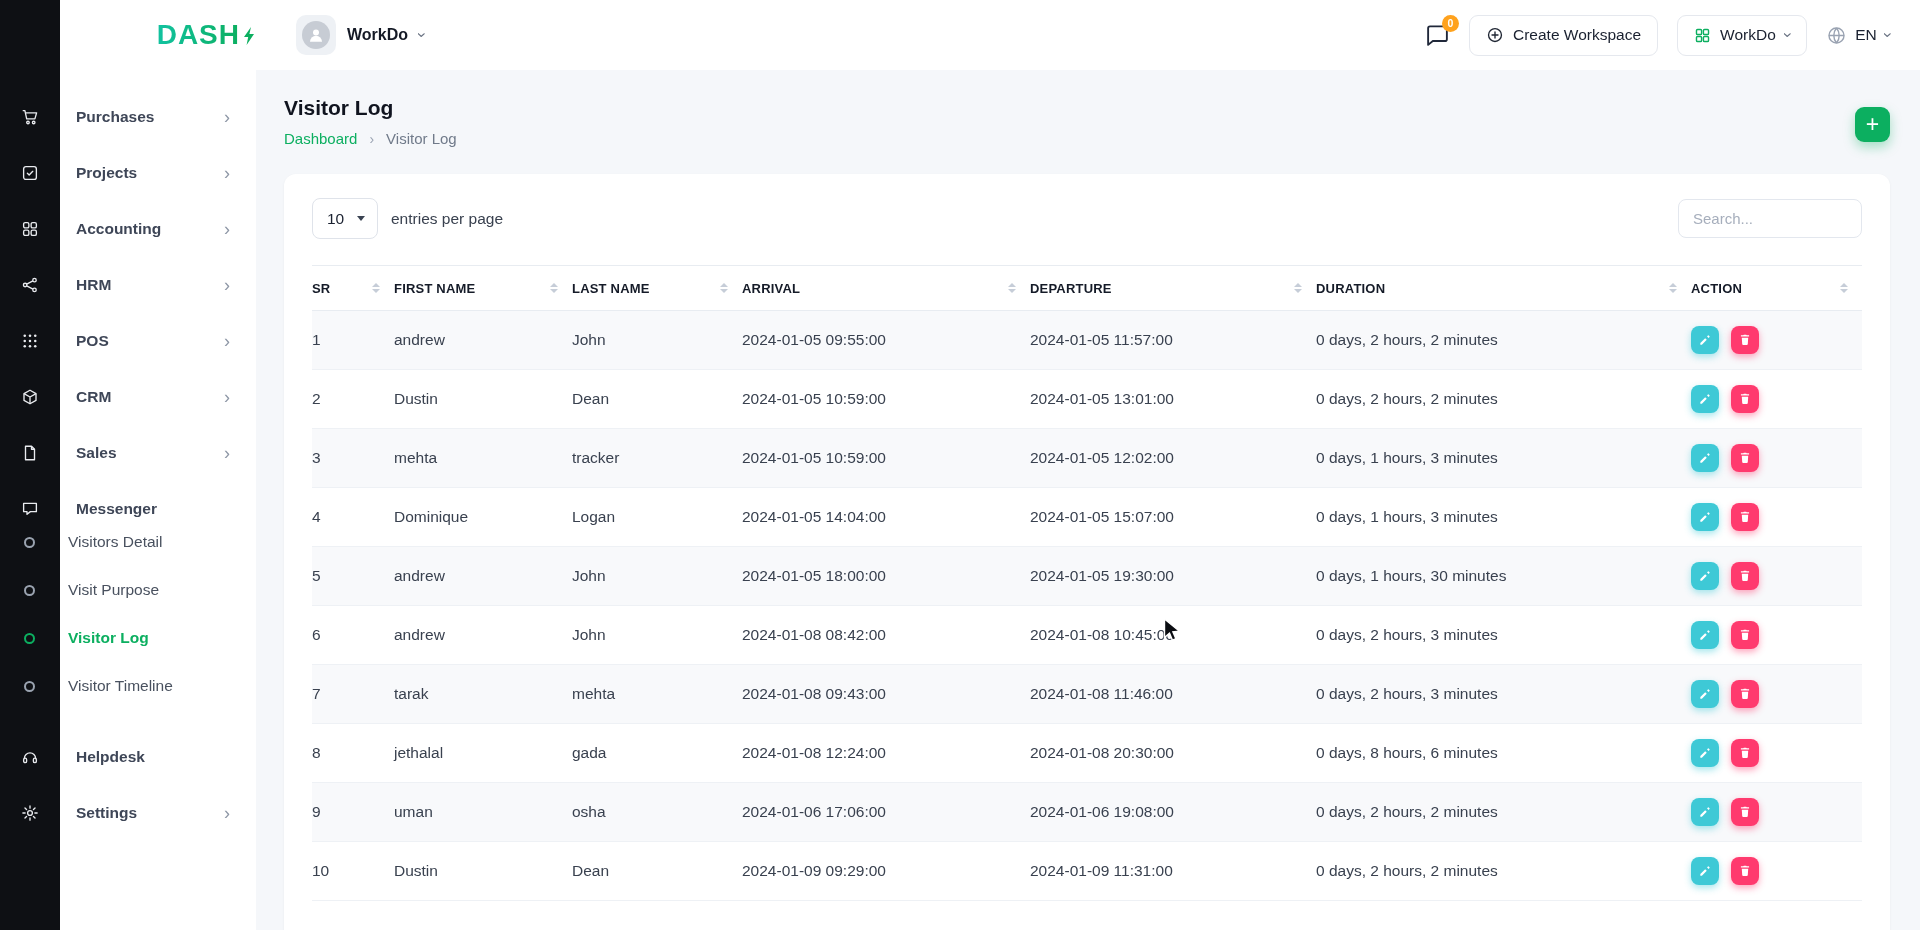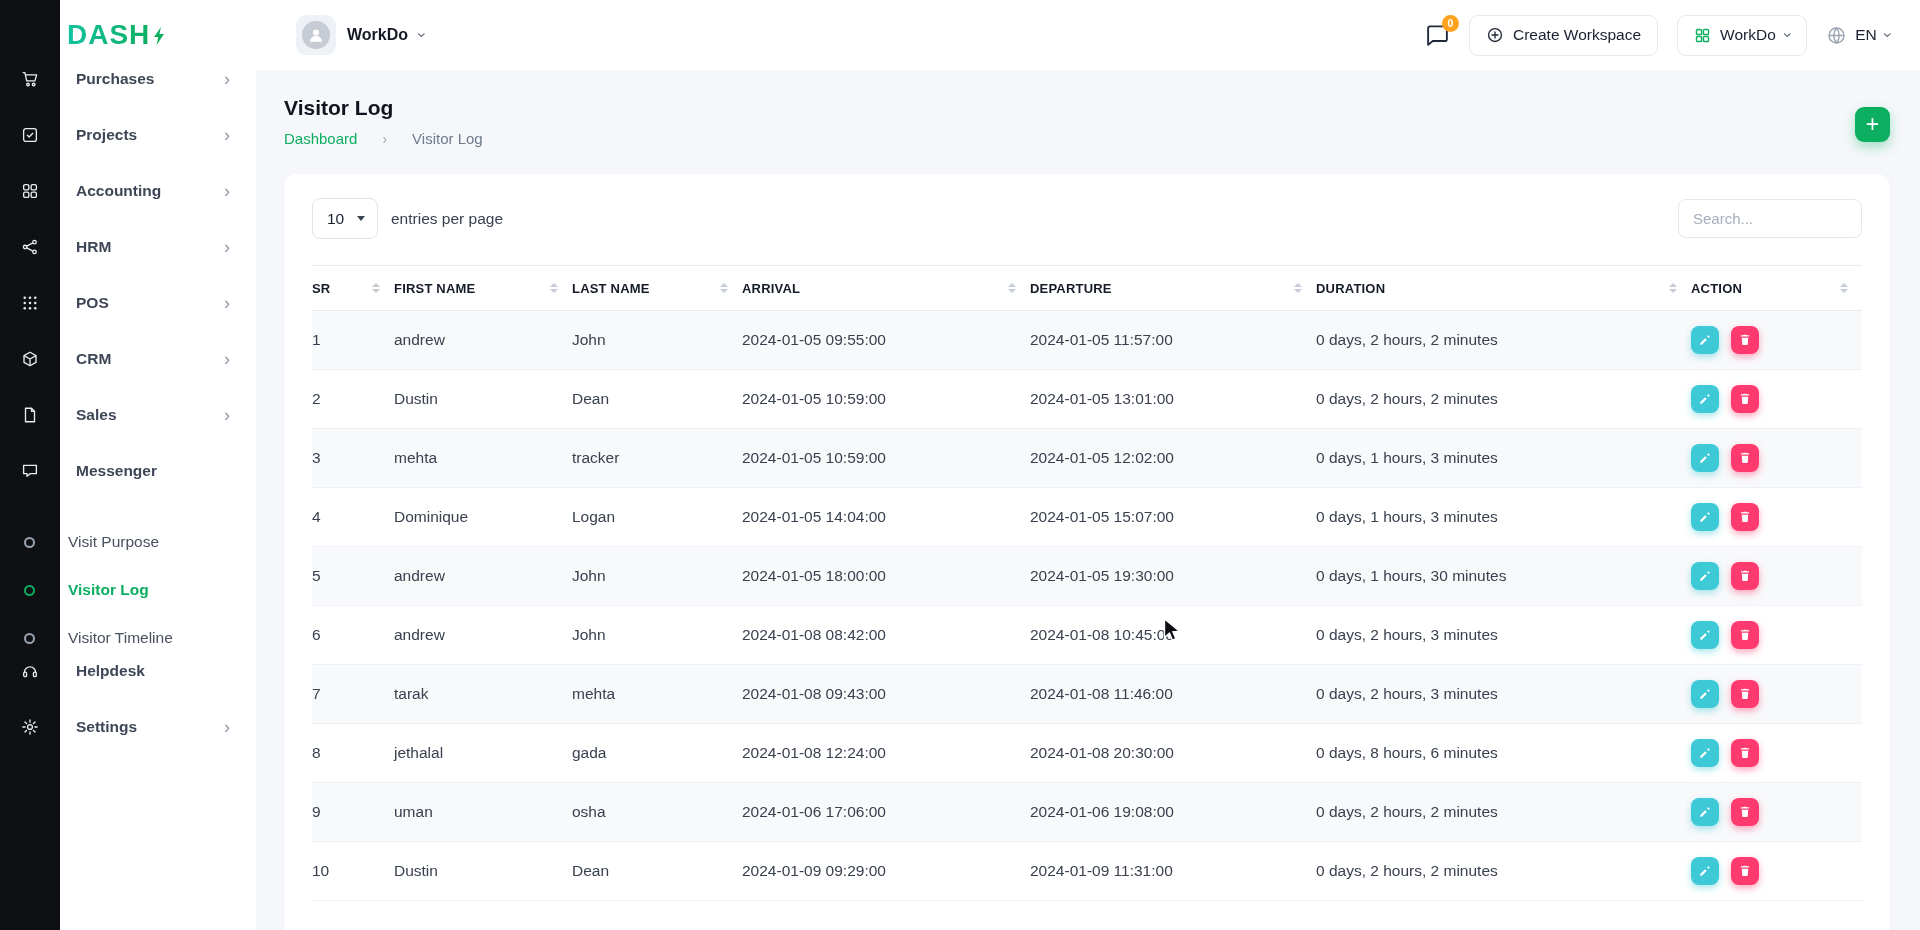--- a/index.html
+++ b/index.html
@@ -4,27 +4,27 @@
 <style>
   * { margin:0; padding:0; box-sizing:border-box; }
   html,body { width:1920px; height:930px; }
   body { font-family:"Liberation Sans", sans-serif; background:#ffffff; overflow:hidden; position:relative; }
 
   
   .rail { position:absolute; left:0; top:0; width:60px; height:930px; background:#0e1014; z-index:1; }
 
   
   .sidebar { position:absolute; left:0; top:0; width:256px; height:930px; z-index:2; }
-  .logo { height:70px; display:flex; align-items:center; padding-left:67px; }
+  .logo { height:70px; display:flex; align-items:center; padding-left:67px;justify-content:flex-end; }
   .logo-text { font-size:28px; font-weight:800; letter-spacing:1px;
     background:linear-gradient(90deg,#12c2a0,#0caf60);
     -webkit-background-clip:text; background-clip:text; color:transparent; }
   .logo-bolt { margin-left:2px; margin-top:2px; }
 
-  .mi { position:relative; height:56px; display:flex; align-items:flex-start; cursor:pointer; }
+  .mi { position:relative; height:56px; display:flex; align-items:flex-end; cursor:pointer; }
   .mi-icon { position:absolute; left:0; width:60px; display:flex; justify-content:center; color:#e9ebef; z-index:1; }
   .mi-label { margin-left:76px; font-size:15.5px; font-weight:600; color:#3e4657; z-index:1; }
   .mi-chev { margin-left:auto; margin-right:26px; color:#8e97a6; font-size:18px; line-height:1; z-index:1; }
   .mi.active::before { content:""; position:absolute; left:14px; right:20px; top:6px; bottom:6px;
     background:#0caf60; border-radius:12px; box-shadow:0 4px 10px rgba(12,175,96,.3); }
   .mi.active .mi-label, .mi.active .mi-chev, .mi.active .mi-icon { color:#ffffff; }
   .rot90 { display:inline-block; transform:rotate(90deg); }
 
   .smi { position:relative; height:48px; display:flex; align-items:center; cursor:pointer; }
   .smi-dot { position:absolute; left:24px; width:11px; height:11px; border:2px solid #9aa3b0; border-radius:50%; }
@@ -48,21 +48,21 @@
     display:flex; align-items:center; justify-content:center; padding:0 4px; }
   .btn-outline { display:flex; align-items:center; gap:9px; height:41px; padding:0 16px;
     border:1px solid #e5e8ee; border-radius:9px; background:#fff;
     font-size:15.5px; color:#1a2130; font-weight:500; cursor:pointer; font-family:inherit; }
   .lang { display:flex; align-items:center; gap:8px; cursor:pointer; color:#1a2130; font-size:15.5px; font-weight:500; }
 
   
   .content { position:absolute; left:256px; right:0; top:70px; bottom:0; background:#f5f7fa;
     padding:26px 30px 0 28px; overflow:hidden; }
   .page-title { font-size:21px; font-weight:700; color:#10141f; }
-  .breadcrumb { margin-top:10px; display:flex; align-items:center; gap:25px; font-size:15px; }
+  .breadcrumb { margin-top:10px; display:flex; align-items:center; gap:12px; font-size:15px; }
   .crumb-link { color:#0caf60; cursor:pointer; }
   .crumb-sep { color:#9aa3b2; font-size:14px; }
   .crumb-cur { color:#707a8a; }
   .add-btn { position:absolute; top:37px; right:30px; width:35px; height:35px; border-radius:9px;
     background:#0caf60; color:#fff; font-size:23px; font-weight:500; border:none;
     display:flex; align-items:center; justify-content:center; cursor:pointer;
     box-shadow:0 5px 12px rgba(12,175,96,.35); font-family:inherit; }
 
   .card { margin-top:27px; background:#fff; border-radius:12px; box-shadow:0 1px 3px rgba(16,24,40,.05);
     padding:24px 28px; height:980px; }
@@ -200,20 +200,24 @@
     <div class="mi">
       <span class="mi-icon">
         <svg width="18" height="18" viewBox="0 0 24 24" fill="none" stroke="currentColor" stroke-width="1.8" stroke-linejoin="round">
             <path d="M3.5 4.5h17v11h-8L8 19v-3.5H3.5z"></path>
           </svg>
       </span>
       <span class="mi-label">Messenger</span>
     </div>
 
 
+    <div class="smi">
+      <span class="smi-dot"></span>
+      <span class="smi-label">Visitors Detail</span>
+    </div>
     <div class="smi">
       <span class="smi-dot"></span>
       <span class="smi-label">Visit Purpose</span>
     </div>
     <div class="smi active">
       <span class="smi-dot"></span>
       <span class="smi-label">Visitor Log</span>
     </div>
     <div class="smi">
       <span class="smi-dot"></span>

